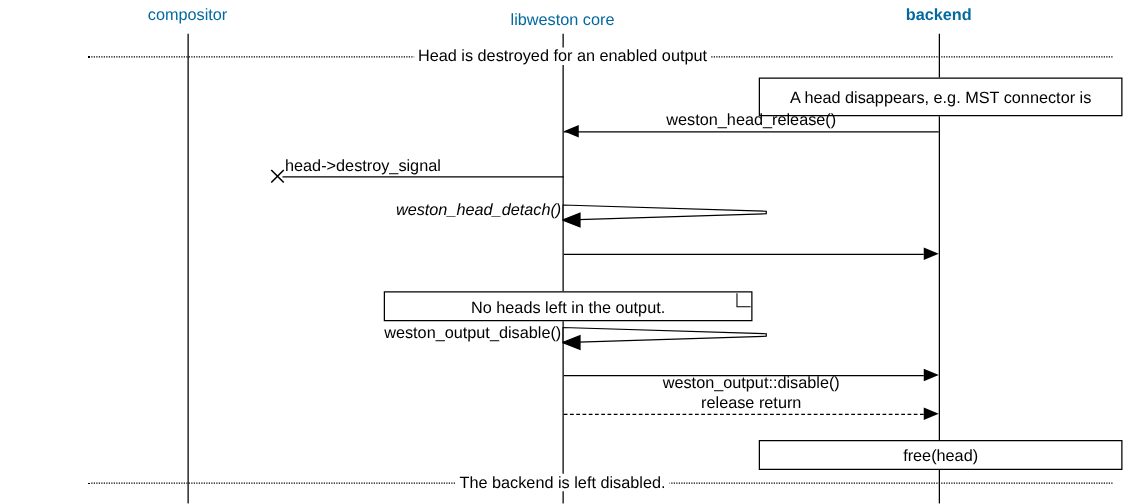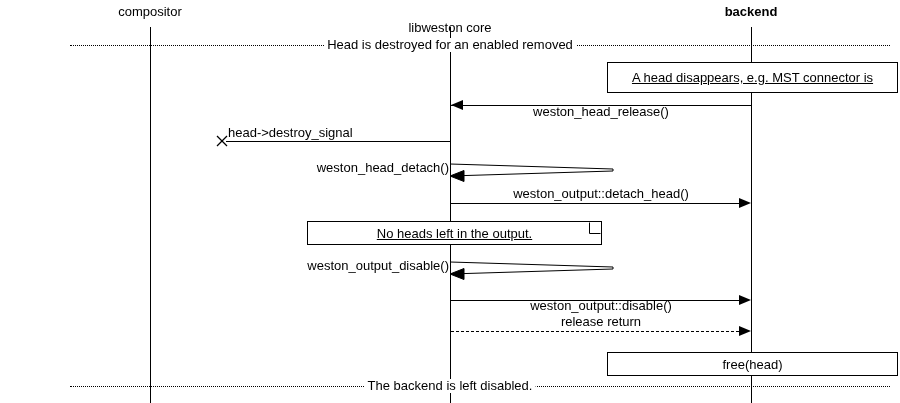--- a/index.html
+++ b/index.html
@@ -15,21 +15,21 @@
     position: relative;
     width: 900px;
     height: 403px;
     background: #ffffff;
     overflow: hidden;
   }
   .lifeline-head {
     position: absolute;
     font-size: 13px;
     line-height: 16px;
-    color: #000000;
+    color: #0369a1;
     text-align: center;
     white-space: nowrap;
     transform: translateX(-50%);
   }
   .lifeline-line {
     position: absolute;
     width: 0;
     border-left: 1px solid #000;
   }
   .sep {
@@ -95,21 +95,20 @@
     text-align: center;
     box-sizing: border-box;
     display: flex;
     align-items: center;
     justify-content: center;
     padding: 2px 4px;
   }
   .note-text {
     display: block;
     width: 100%;
-    text-decoration: underline;
   }
   .note-fold {
     position: absolute;
     top: 0;
     right: 0;
     width: 12px;
     height: 12px;
   }
   .box {
     position: absolute;
@@ -133,62 +132,61 @@
   }
 </style>
 </head>
 <body>
 
 <div id="diagram">
 
   <div class="lifeline-head" style="left:150px; top:4px;">
     <span>compositor</span>
   </div>
-  <div class="lifeline-head" style="left:450px; top:20px;">
+  <div class="lifeline-head" style="left:450px; top:8px;">
     <span>libweston core</span>
   </div>
   <div class="lifeline-head" style="left:751px; top:4px;font-weight:bold;">
     <span>backend</span>
   </div>
 
   <div class="lifeline-line" style="left:150px; top:27px; height:376px;"></div>
   <div class="lifeline-line" style="left:450px; top:27px; height:376px;"></div>
   <div class="lifeline-line" style="left:751px; top:27px; height:376px;"></div>
 
   <div class="sep" style="top:45px;"></div>
-  <div class="sep-label" style="left:450px; top:45px;">Head is destroyed for an enabled removed</div>
+  <div class="sep-label" style="left:450px; top:45px;">Head is destroyed for an enabled output</div>
 
   <div class="note" style="left:607px; top:62px; width:291px; height:31px;">
     <span class="note-text">
       <span>A head disappears, e.g. MST connector is</span><br>
     </span>
   </div>
 
   <div class="msg-line" style="left:451px; top:105px; width:300px;"></div>
   <div class="arrow-head left" style="left:451px; top:100px;"></div>
-  <div class="msg-label center" style="left:601px; top:104px;">weston_head_release()</div>
+  <div class="msg-label center" style="left:601px; top:88px;">weston_head_release()</div>
 
   <div class="msg-line" style="left:226px; top:141px; width:225px;"></div>
   <svg class="lost-x" style="left:216px; top:135px;" viewBox="0 0 12 12">
     <line x1="1" y1="1" x2="11" y2="11" stroke="#000" stroke-width="1.3"></line>
     <line x1="11" y1="1" x2="1" y2="11" stroke="#000" stroke-width="1.3"></line>
   </svg>
   <div class="msg-label" style="left:228px; top:125px;">head-&gt;destroy_signal</div>
 
   <svg class="selfcall" style="left:450px; top:160px; width:165px; height:24px;" viewBox="0 0 165 24">
     <polygon points="0,4 163,9 163,11 0,16" fill="none" stroke="#000" stroke-width="1"></polygon>
     <polygon points="0,16 14,10.5 14,21.5" fill="#000" stroke="#000" stroke-width="1"></polygon>
   </svg>
-  <div class="msg-label rightalign" style="left:449px; top:160px;">weston_head_detach()</div>
+  <div class="msg-label rightalign" style="left:449px; top:160px;font-style:italic;">weston_head_detach()</div>
 
   <div class="msg-line" style="left:451px; top:203px; width:288px;"></div>
   <div class="arrow-head right" style="left:739px; top:198px;"></div>
-  <div class="msg-label center" style="left:601px; top:186px;">weston_output::detach_head()</div>
-
-  <div class="note" style="left:307px; top:221px; width:295px; height:24px;">
+
+  <div class="note" style="left:307px; top:233px; width:295px; height:24px;">
     <span class="note-text">No heads left in the output.</span>
     <svg class="note-fold" viewBox="0 0 12 12">
       <polyline points="0,0 0,11 11,11" fill="#fff" stroke="#000" stroke-width="1" transform="translate(0.5,0.5)"></polyline>
     </svg>
   </div>
 
   <svg class="selfcall" style="left:450px; top:258px; width:165px; height:24px;" viewBox="0 0 165 24">
     <polygon points="0,4 163,9 163,11 0,16" fill="none" stroke="#000" stroke-width="1"></polygon>
     <polygon points="0,16 14,10.5 14,21.5" fill="#000" stroke="#000" stroke-width="1"></polygon>
   </svg>

